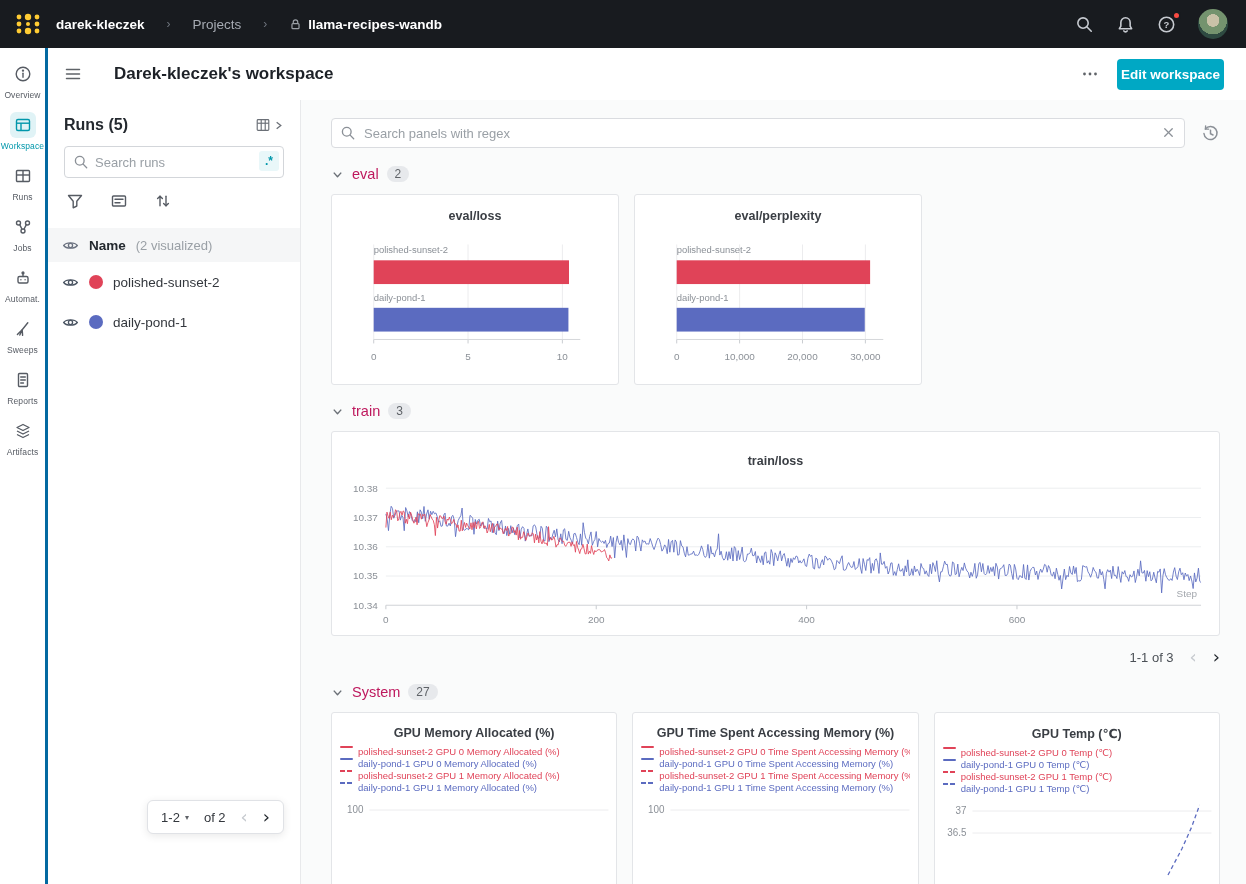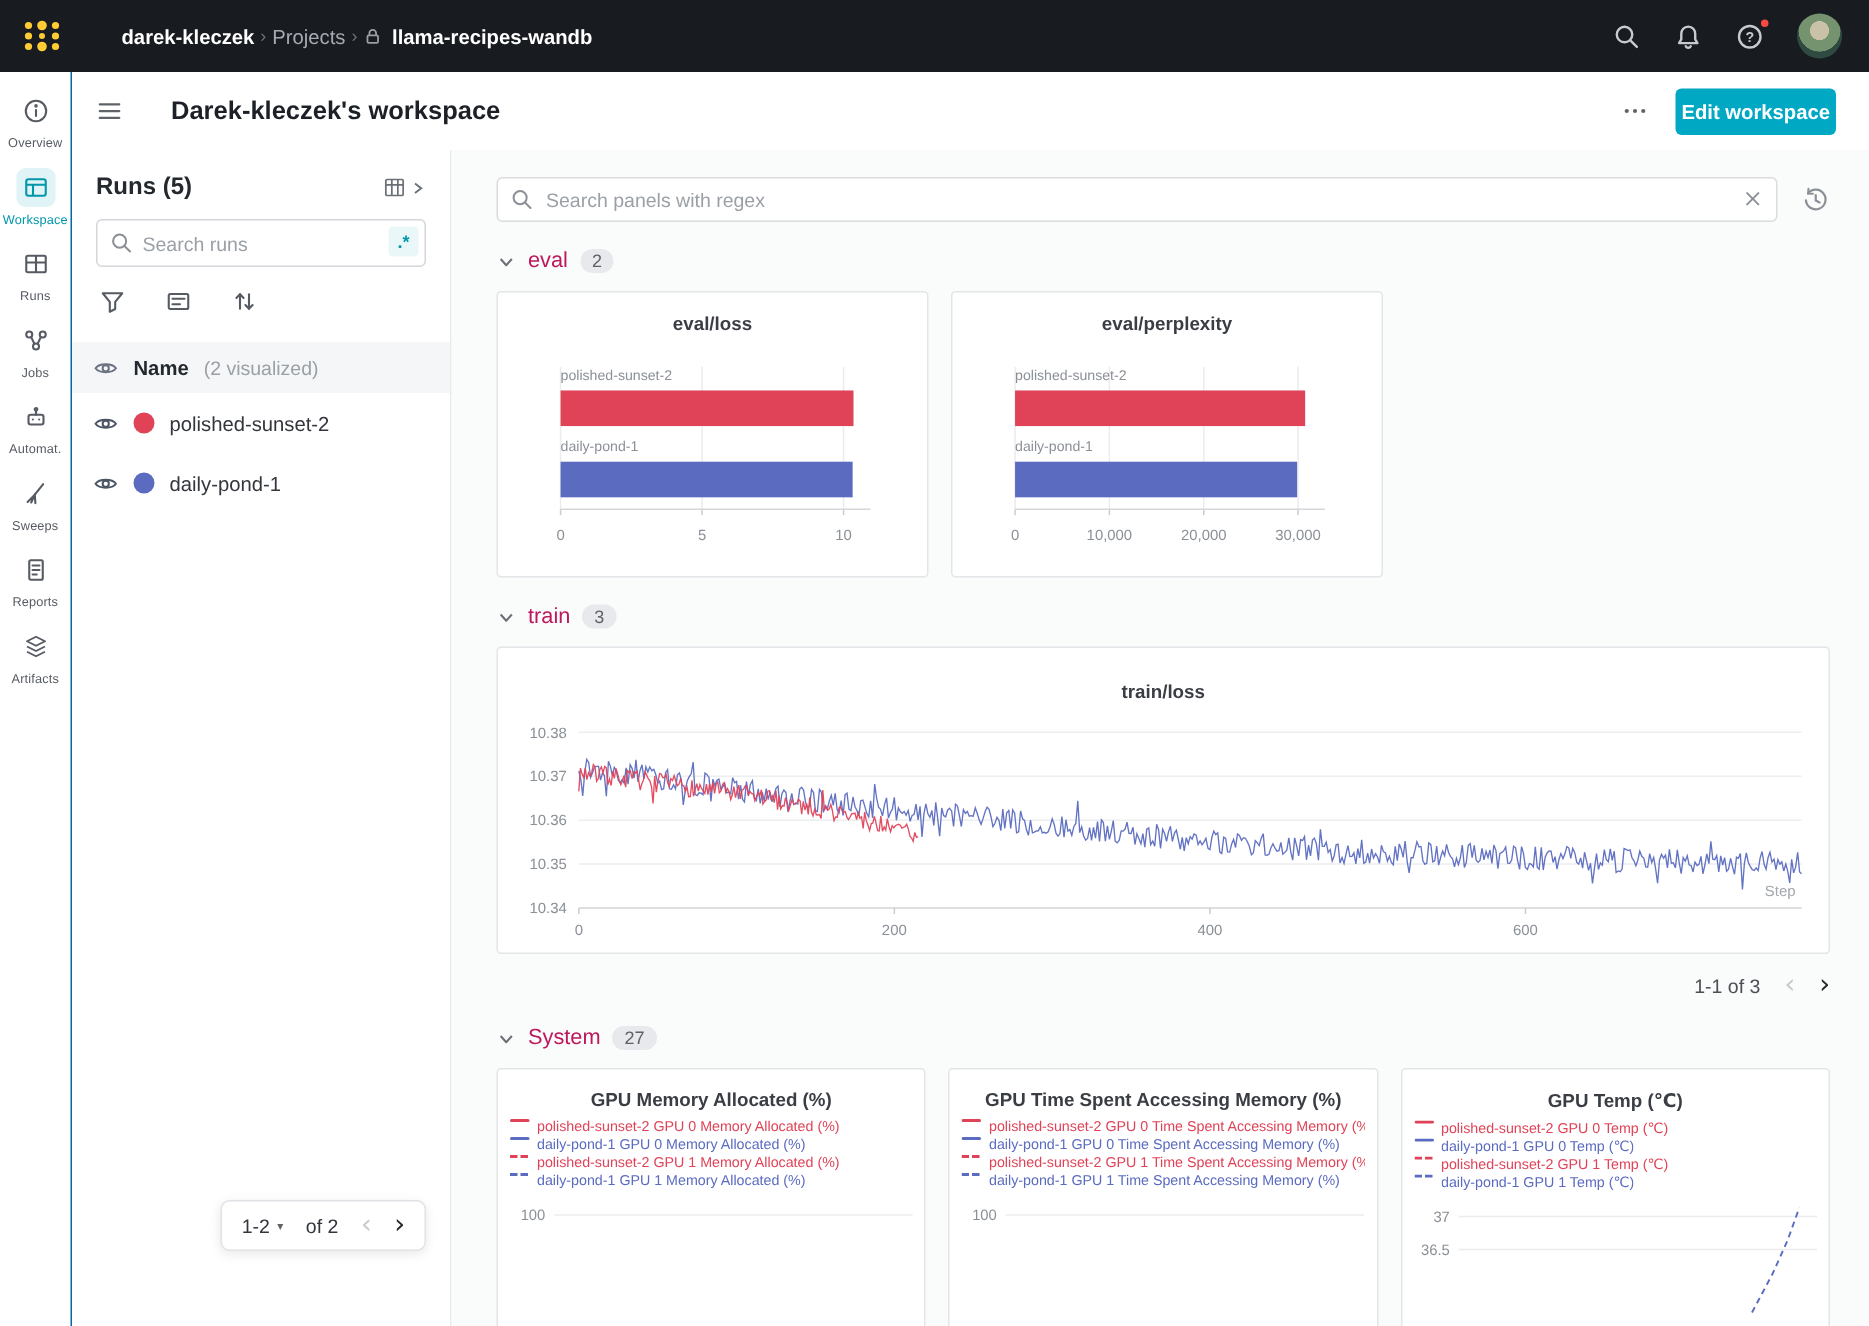--- a/index.html
+++ b/index.html
@@ -3,34 +3,34 @@
 <meta charset="utf-8">
 <style>
   * { box-sizing:border-box; margin:0; padding:0; }
   html,body { width:1246px; height:884px; }
   body { font-family:"Liberation Sans","DejaVu Sans",sans-serif; color:#33373d; background:#fff; overflow:hidden; }
   svg { display:block; }
 
   
   .topnav { height:48px; background:#181b1f; display:flex; align-items:center; padding-right:18px; }
   .logo { width:56px; height:48px; display:flex; align-items:center; justify-content:center; cursor:pointer; }
-  .crumbs { display:flex; align-items:center; gap:4px; font-size:13.5px; color:#a6abb3;margin-left:25px; }
+  .crumbs { display:flex; align-items:center; gap:22px; font-size:13.5px; color:#a6abb3; }
   .crumb-strong { color:#fff; font-weight:700; cursor:pointer; }
   .crumb-link { color:#a6abb3; cursor:pointer; }
   .crumb-sep { color:#6e747d; font-size:12px; }
   .crumb-project { display:flex; align-items:center; gap:6px; }
   .nav-right { margin-left:auto; display:flex; align-items:center; gap:22px; }
   .nav-icon { color:#c7cbd1; position:relative; cursor:pointer; display:flex; }
   .red-dot { position:absolute; top:-4px; right:-5px; width:9px; height:9px; background:#fa4b42; border-radius:50%; border:2px solid #181b1f; }
   .avatar { width:30px; height:30px; border-radius:50%; cursor:pointer;
             background:radial-gradient(circle at 50% 38%, #c9c2a8 0 26%, #74936e 27% 58%, #2e4a41 59%); }
 
   
   .shell { display:flex; height:836px; }
-  .sidebar { width:48px; background:#fff; border-right:1px solid #0369a1; display:flex; flex-direction:column; align-items:center; padding-top:8px; flex-shrink:0; }
+  .sidebar { width:48px; background:#fff; border-right:3px solid #0369a1; display:flex; flex-direction:column; align-items:center; padding-top:8px; flex-shrink:0; }
   .side-item { width:48px; padding:5px 0 7px; display:flex; flex-direction:column; align-items:center; gap:3px; color:#565b63; cursor:pointer; }
   .side-item .ic { width:26px; height:26px; border-radius:6px; display:flex; align-items:center; justify-content:center; }
   .side-item.active { color:#0097ab; }
   .side-item.active .ic { background:#e0f3f6; }
   .side-label { font-size:8.5px; letter-spacing:.1px; }
 
   .right-col { flex:1; display:flex; flex-direction:column; min-width:0; }
   .ws-header { height:52px; background:#fff; display:flex; align-items:center; gap:32px; padding:0 22px 0 16px; flex-shrink:0; }
   .ws-title { font-size:17px; font-weight:700; color:#1d2127; }
   .ws-right { margin-left:auto; display:flex; align-items:center; gap:18px; }

